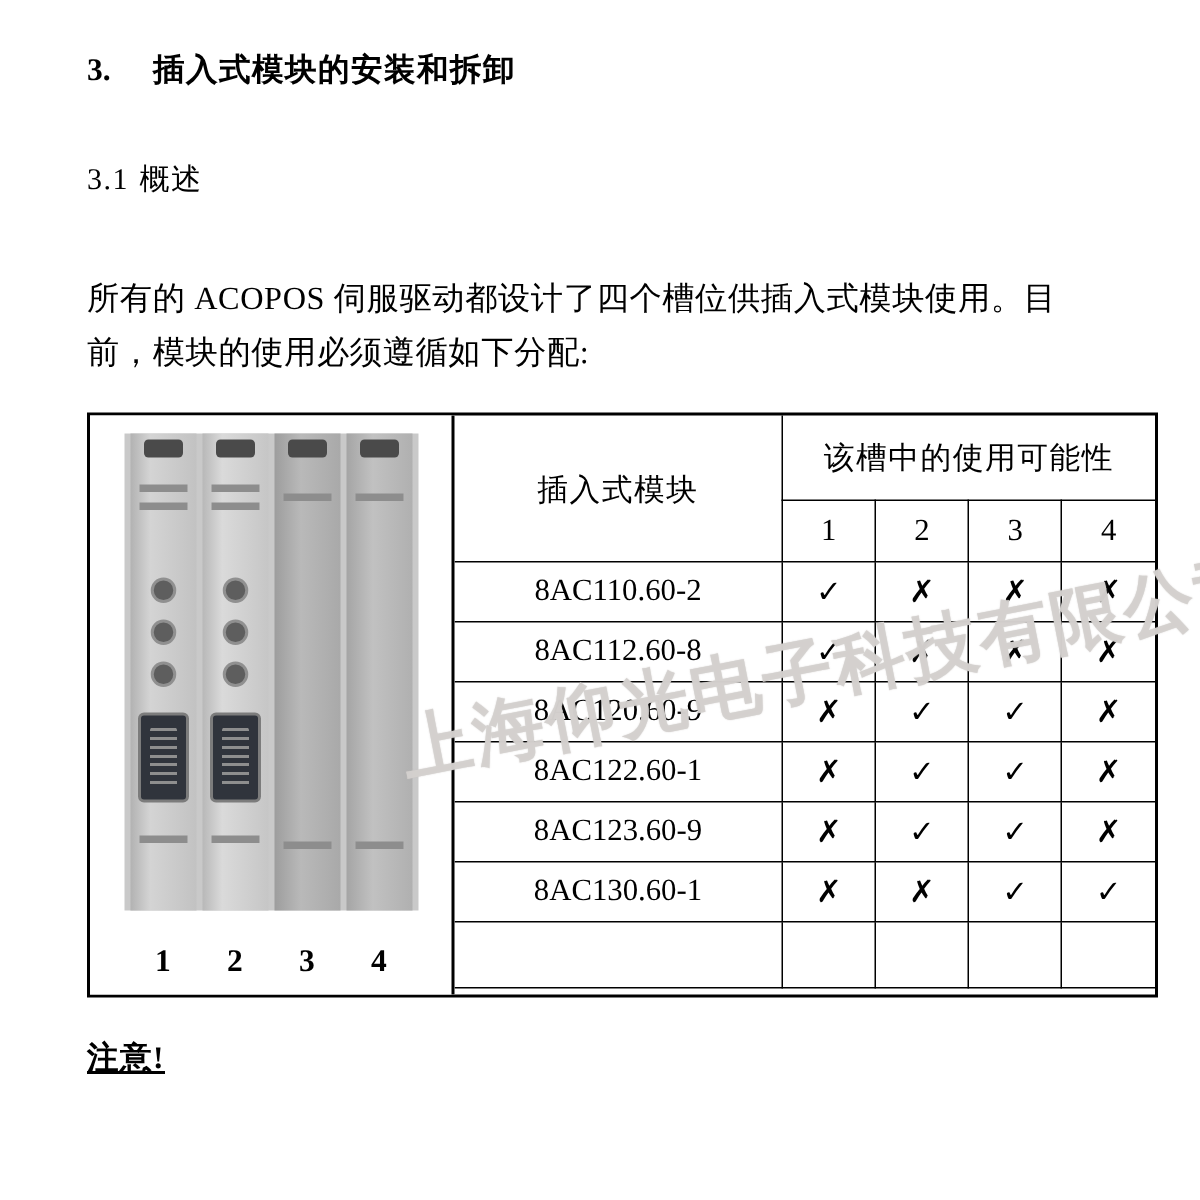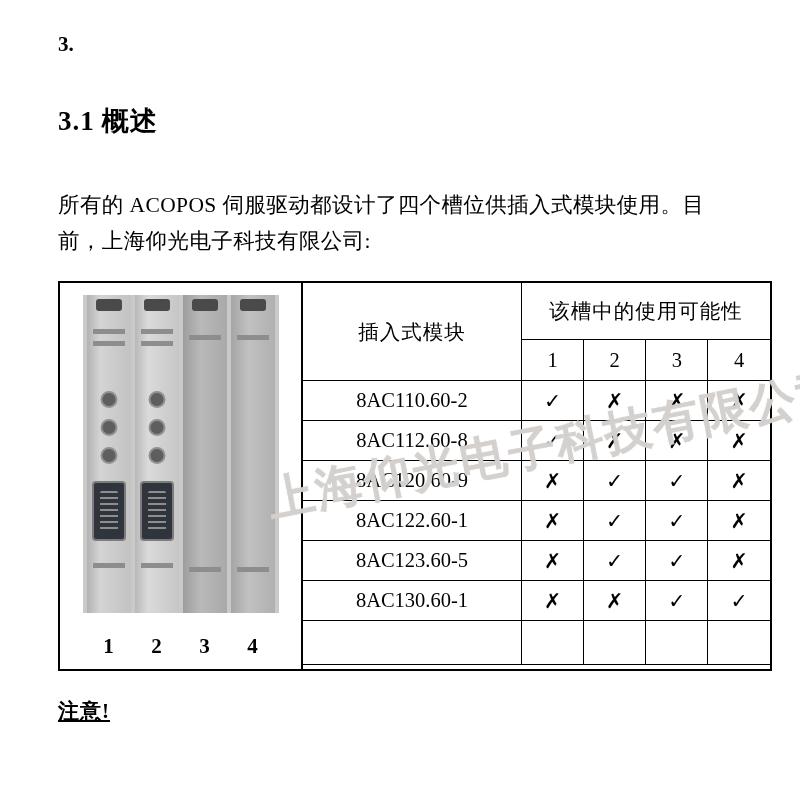--- a/index.html
+++ b/index.html
@@ -32,22 +32,22 @@
   }
   .h-section .num {
     width: 44px;
     flex: 0 0 44px;
   }
   .h-section .txt {
     font-weight: bold;
     letter-spacing: 1px;
   }
   .h-sub {
-    font-size: 27px;
-    font-weight: bold;
+    font-size: 20px;
+    font-weight: normal;
     margin-top: 46px;
     letter-spacing: 1px;
   }
   .h-sub .num { margin-right: 7px; }
 
   
   .para {
     font-size: 21.5px;
     line-height: 36px;
     margin-top: 48px;
@@ -204,27 +204,28 @@
     text-shadow: 0 0 1px rgba(200,195,193,0.8);
   }
 </style>
 </head>
 <body>
 
 <div class="page">
 
   <div class="h-section">
     <span class="num">3.</span>
+    <span class="txt">插入式模块的安装和拆卸</span>
   </div>
 
   <div class="h-sub">
     <span class="num">3.1</span><span>概述</span>
   </div>
 
-  <div class="para">所有的 ACOPOS 伺服驱动都设计了四个槽位供插入式模块使用。目前，上海仰光电子科技有限公司:</div>
+  <div class="para">所有的 ACOPOS 伺服驱动都设计了四个槽位供插入式模块使用。目前，模块的使用必须遵循如下分配:</div>
 
   <div class="table-wrap">
 
     <div class="img-cell">
       <div class="photo">
         <div class="mod m1">
           <div class="cap"></div>
           <div class="strip" style="top:34px"></div>
           <div class="strip" style="top:46px"></div>
           <div class="dot" style="top:96px"></div>
@@ -305,21 +306,21 @@
             <td class="mark no-right">✗</td>
           </tr>
           <tr class="row">
             <td class="no-left">8AC122.60-1</td>
             <td class="mark">✗</td>
             <td class="mark">✓</td>
             <td class="mark">✓</td>
             <td class="mark no-right">✗</td>
           </tr>
           <tr class="row">
-            <td class="no-left">8AC123.60-5</td>
+            <td class="no-left">8AC123.60-9</td>
             <td class="mark">✗</td>
             <td class="mark">✓</td>
             <td class="mark">✓</td>
             <td class="mark no-right">✗</td>
           </tr>
           <tr class="row">
             <td class="no-left">8AC130.60-1</td>
             <td class="mark">✗</td>
             <td class="mark">✗</td>
             <td class="mark">✓</td>

